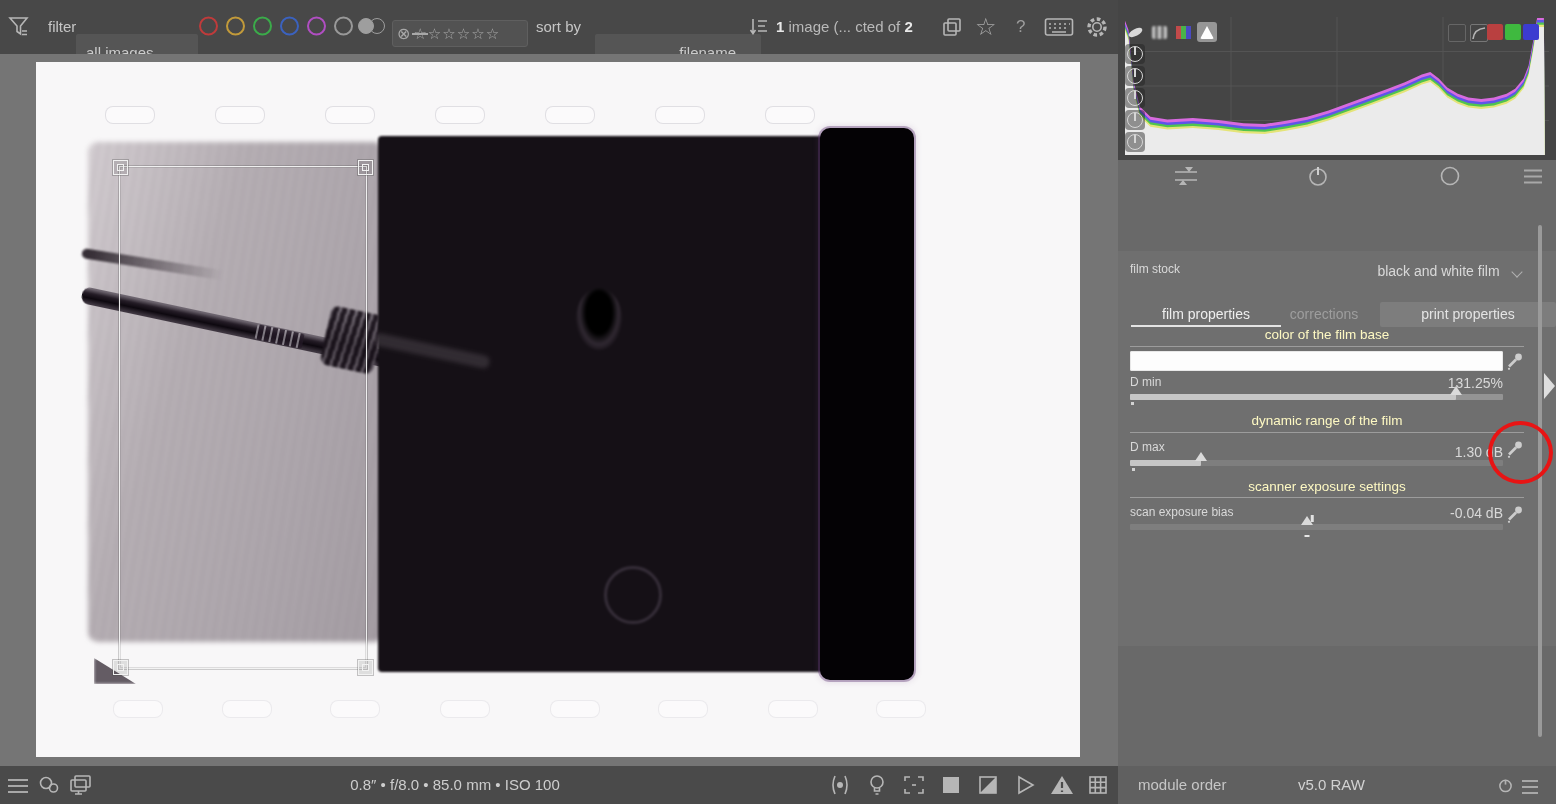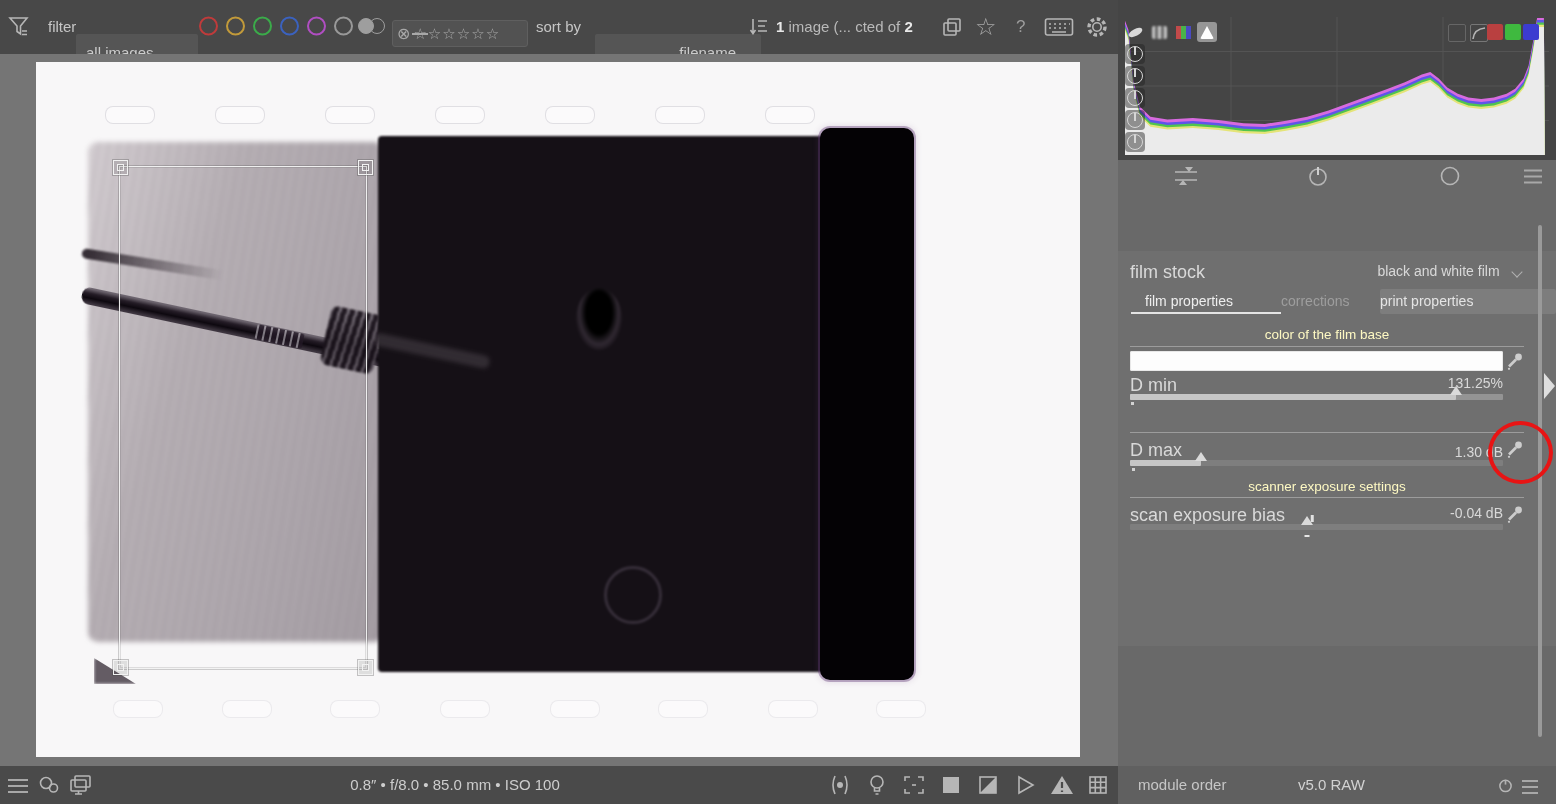--- a/index.html
+++ b/index.html
@@ -105,25 +105,25 @@
   .qic{position:absolute;top:13px;transform:translate(-50%,-50%);}
   .searchbox{position:absolute;left:9px;top:195px;width:420px;height:22px;background:#5d5d5d;
     border-radius:2px;display:flex;align-items:center;padding:0 6px;box-sizing:border-box;}
   .searchbox input{background:transparent;border:none;outline:none;color:#cfcfcf;font-size:13.5px;
     font-family:"Liberation Sans",sans-serif;width:100%;margin-left:6px;}
   .searchbox input::placeholder{color:#989898;opacity:1;}
   .modheader{position:absolute;left:0;top:222px;width:438px;height:29px;background:#575757;
     display:flex;align-items:center;}
   .modtitle{font-size:15px;color:#dcdcdc;margin-left:9px;}
   .modbody{position:absolute;left:0;top:251px;width:438px;height:395px;background:#6f6f6f;}
-  .plabel{position:absolute;left:12px;font-size:18px;color:#d9d9d9;}
+  .plabel{position:absolute;left:12px;font-size:12px;color:#d9d9d9;}
   .pvalue{position:absolute;right:53px;font-size:14px;color:#d9d9d9;text-align:right;}
   .sechead{position:absolute;left:12px;width:394px;text-align:center;font-size:13.5px;color:#fef9c3;}
   .secrule{position:absolute;left:12px;width:394px;height:0;border-top:1px solid #9c9c9c;}
-  .tab{position:absolute;top:289px;height:25px;line-height:25px;font-size:14px;text-align:left;}
+  .tab{position:absolute;top:302px;height:25px;line-height:25px;font-size:14px;text-align:center;}
   .tab.active{color:#eeeeee;}
   .tab.active::after{content:"";position:absolute;left:-14px;right:-14px;bottom:0;height:2px;background:#e4e4e4;}
   .tab.dim{color:#9e9e9e;}
   .tab.hl{background:#7d7d7d;color:#e4e4e4;border-radius:2px;}
   .swatch{position:absolute;left:12px;top:351px;width:373px;height:20px;background:#fdfdfd;
     border-radius:2px;box-shadow:inset 0 0 0 1px #e8e8e8;}
   .track{position:absolute;left:12px;width:373px;height:6px;background:#949494;border-radius:1px;}
   .track.ghost{background:#7e7e7e;}
   .fill{position:absolute;left:0;top:0;height:100%;background:#c6c6c6;border-radius:1px;}
   .marker{position:absolute;top:-8px;width:0;height:0;transform:translateX(-50%);
@@ -388,20 +388,21 @@
   </svg>
 
   <span class="plabel" style="top:375px">D min</span>
   <span class="pvalue" style="top:375px">131.25%</span>
   <div class="track" style="top:394px">
     <div class="fill" style="width: 87.5%;"></div>
     <div class="marker" style="left: 87.5%;"></div>
     <div class="notch" style="left:1px;bottom:-5px"></div>
   </div>
 
+  <div class="sechead" style="top:413px">dynamic range of the film</div>
   <div class="secrule" style="top:432px"></div>
 
   <span class="plabel" style="top:440px">D max</span>
   <span class="pvalue" style="top:444px">1.30 dB</span>
   <svg class="picker" style="top:440px" viewBox="0 0 18 18">
     <path d="M3 14.5 L10 7.5" stroke="#cdcdcd" stroke-width="2.6"></path>
     <circle cx="12.5" cy="5" r="3.4" fill="#cdcdcd"></circle>
     <circle cx="3" cy="16.8" r="1.1" fill="#cdcdcd"></circle>
   </svg>
   <div class="track ghost" style="top:460px">

